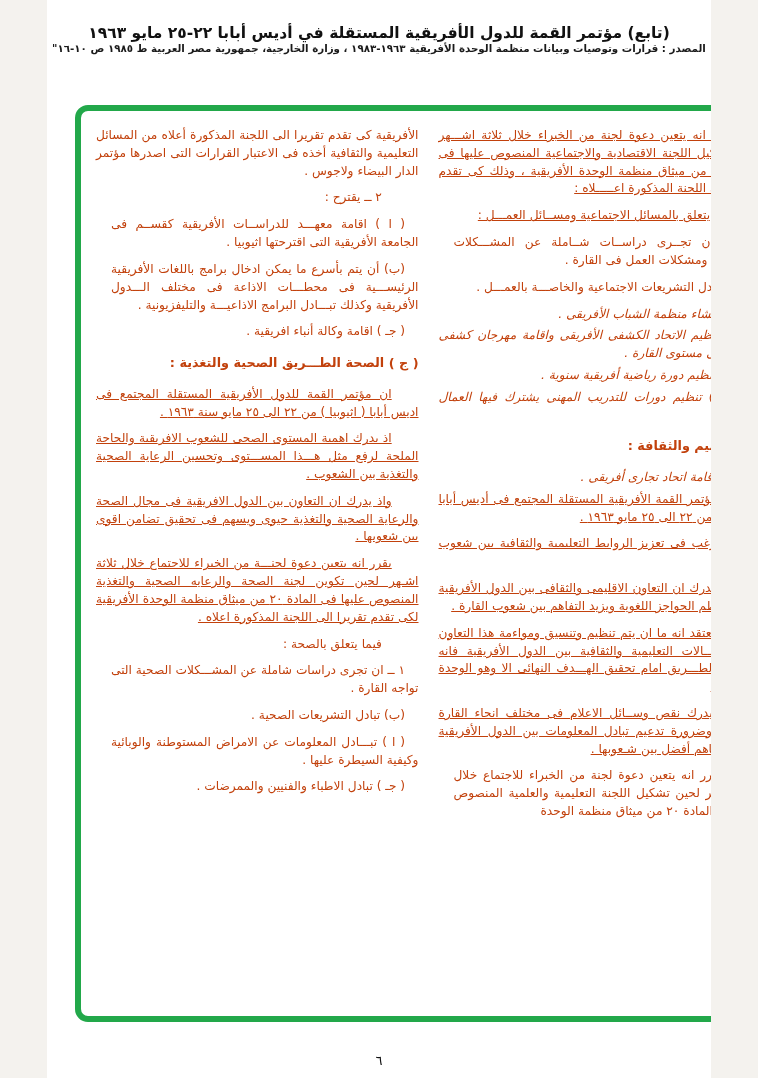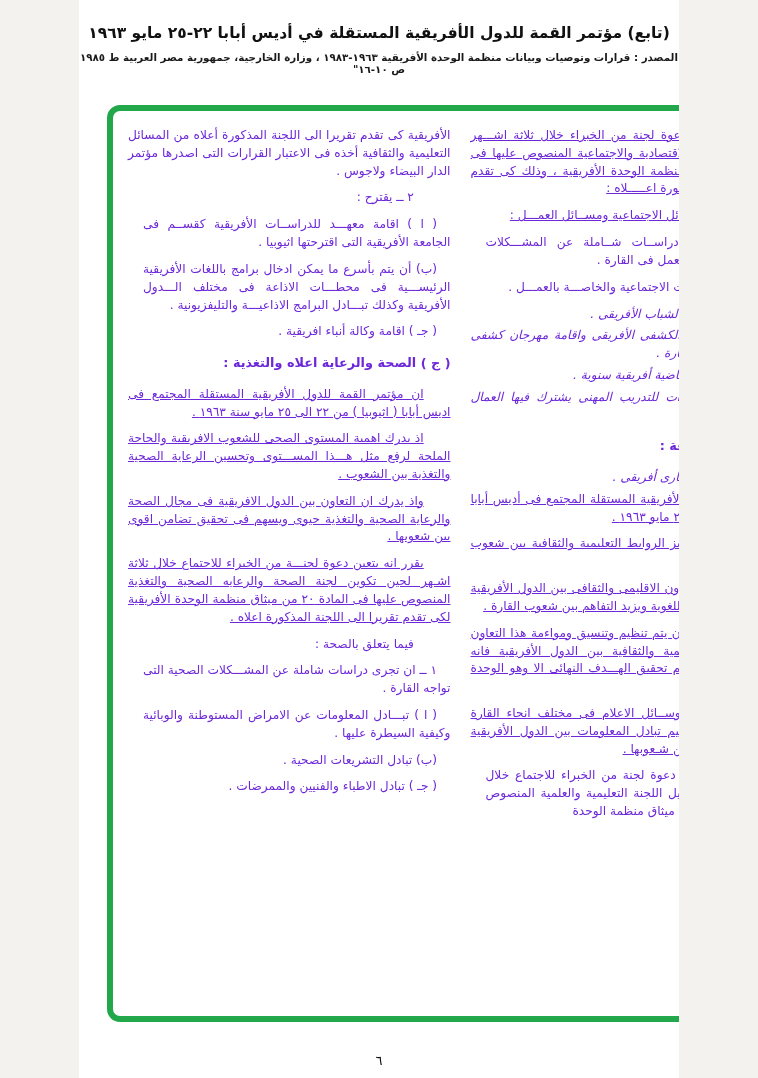--- a/index.html
+++ b/index.html
@@ -2,38 +2,37 @@
 <html lang="ar" dir="rtl"><head>
 <meta charset="utf-8">
 <style>
   html, body {
     margin: 0; padding: 0;
     background: #f4f2ee;
     font-family: "DejaVu Sans", sans-serif;
   }
   .page {
     position: relative;
-    width: 600px; height: 1078px;
+    width: 664px; height: 1078px;
     margin: 0 auto;
     background: #ffffff;
     color: #141414;
     overflow: hidden;
     direction: rtl;
   }
   .header { text-align: center; padding-top: 24px; }
   .title {
     font-weight: bold;
     font-size: 15.5px;
     letter-spacing: 0.2px;
     color: #111;
   }
   .source {
     font-weight: bold;
     font-size: 10.3px;
-    margin-top: 9px;
     color: #1a1a1a;
   }
   .box {
     position: absolute;
     top: 105px; left: 28px;
     width: 707px; height: 917px;
     box-sizing: border-box;
     border: 6px solid #22a84a;
     border-radius: 13px;
     padding: 16px 15px 10px 15px;
@@ -41,21 +40,21 @@
     direction: rtl;
     gap: 20px;
     overflow: hidden;
     background: #fff;
   }
   .col {
     flex: 1 1 0;
     text-align: justify;
     font-size: 12.2px;
     line-height: 1.46;
-    color: #6d28d9;
+    color: #c2410c;
   }
   .p { margin: 0 0 9px 0; }
   .p-norm { text-indent: 2.2em; text-decoration: underline; }
   .p-item { text-indent: 1.1em; margin-left: 15px; }
   .p-sub  { text-indent: 1.5em; margin-bottom: 4px; font-style: italic; }
   .p-mid  { text-indent: 3em; }
   .p-head {
     font-weight: bold;
     text-indent: 0;
     margin: 13px 0 13px 0;
@@ -101,29 +100,29 @@
       <p class="p p-norm">واذ يدرك نقص وســائل الاعلام فى مختلف انحاء القارة الأفريقية وضرورة تدعيم تبادل المعلومات بين الدول الأفريقية لتحقيق تفاهم أفضل بين شـعوبها .</p>
       <p class="p p-item">١ ــ يقرر انه يتعين دعوة لجنة من الخبراء للاجتماع خلال ثلاثة اشـهر لحين تشكيل اللجنة التعليمية والعلمية المنصوص عليها فى المادة ٢٠ من ميثاق منظمة الوحدة</p>
     </div>
 
     <div class="col">
       <p class="p p-flush">الأفريقية كى تقدم تقريرا الى اللجنة المذكورة أعلاه من المسائل التعليمية والثقافية أخذه فى الاعتبار القرارات التى اصدرها مؤتمر الدار البيضاء ولاجوس .</p>
       <p class="p p-mid">٢ ــ يقترح :</p>
       <p class="p p-item">( ا ) اقامة معهـــد للدراســات الأفريقية كقســم فى الجامعة الأفريقية التى اقترحتها اثيوبيا .</p>
       <p class="p p-item">(ب) أن يتم بأسرع ما يمكن ادخال برامج باللغات الأفريقية الرئيســـية فى محطـــات الاذاعة فى مختلف الـــدول الأفريقية وكذلك تبـــادل البرامج الاذاعيـــة والتليفزيونية .</p>
       <p class="p p-item">( جـ ) اقامة وكالة أنباء افريقية .</p>
-      <p class="p p-head">( ج ) الصحة والرعاية اعلاه والتغذية :</p>
+      <p class="p p-head">( ج ) الصحة الطـــريق الصحية والتغذية :</p>
       <p class="p p-norm">ان مؤتمر القمة للدول الأفريقية المستقلة المجتمع فى اديس أبابا ( اثيوبيا ) من ٢٢ الى ٢٥ مايو سنة ١٩٦٣ .</p>
       <p class="p p-norm">اذ يدرك اهمية المستوى الصحى للشعوب الافريقية والحاجة الملحة لرفع مثل هـــذا المســـتوى وتحسين الرعاية الصحية والتغذية بين الشعوب .</p>
       <p class="p p-norm">واذ يدرك ان التعاون بين الدول الافريقية فى مجال الصحة والرعاية الصحية والتغذية حيوى ويسهم فى تحقيق تضامن اقوى بين شعوبها .</p>
       <p class="p p-norm">يقرر انه يتعين دعوة لجنـــة من الخبراء للاجتماع خلال ثلاثة اشـهر لحين تكوين لجنة الصحة والرعايه الصحية والتغذية المنصوص عليها فى المادة ٢٠ من ميثاق منظمة الوحدة الأفريقية لكى تقدم تقريرا الى اللجنة المذكورة اعلاه .</p>
       <p class="p p-mid">فيما يتعلق بالصحة :</p>
       <p class="p p-item">١ ــ ان تجرى دراسات شاملة عن المشـــكلات الصحية التى تواجه القارة .</p>
+      <p class="p p-item">(ب) تبادل التشريعات الصحية .</p>
       <p class="p p-item">( ا ) تبـــادل المعلومات عن الامراض المستوطنة والوبائية وكيفية السيطرة عليها .</p>
-      <p class="p p-item">(ب) تبادل التشريعات الصحية .</p>
       <p class="p p-item">( جـ ) تبادل الاطباء والفنيين والممرضات .</p>
     </div>
 
   </div>
 
   <div class="footer">
     <span>٦</span>
   </div>
 
 </div>

